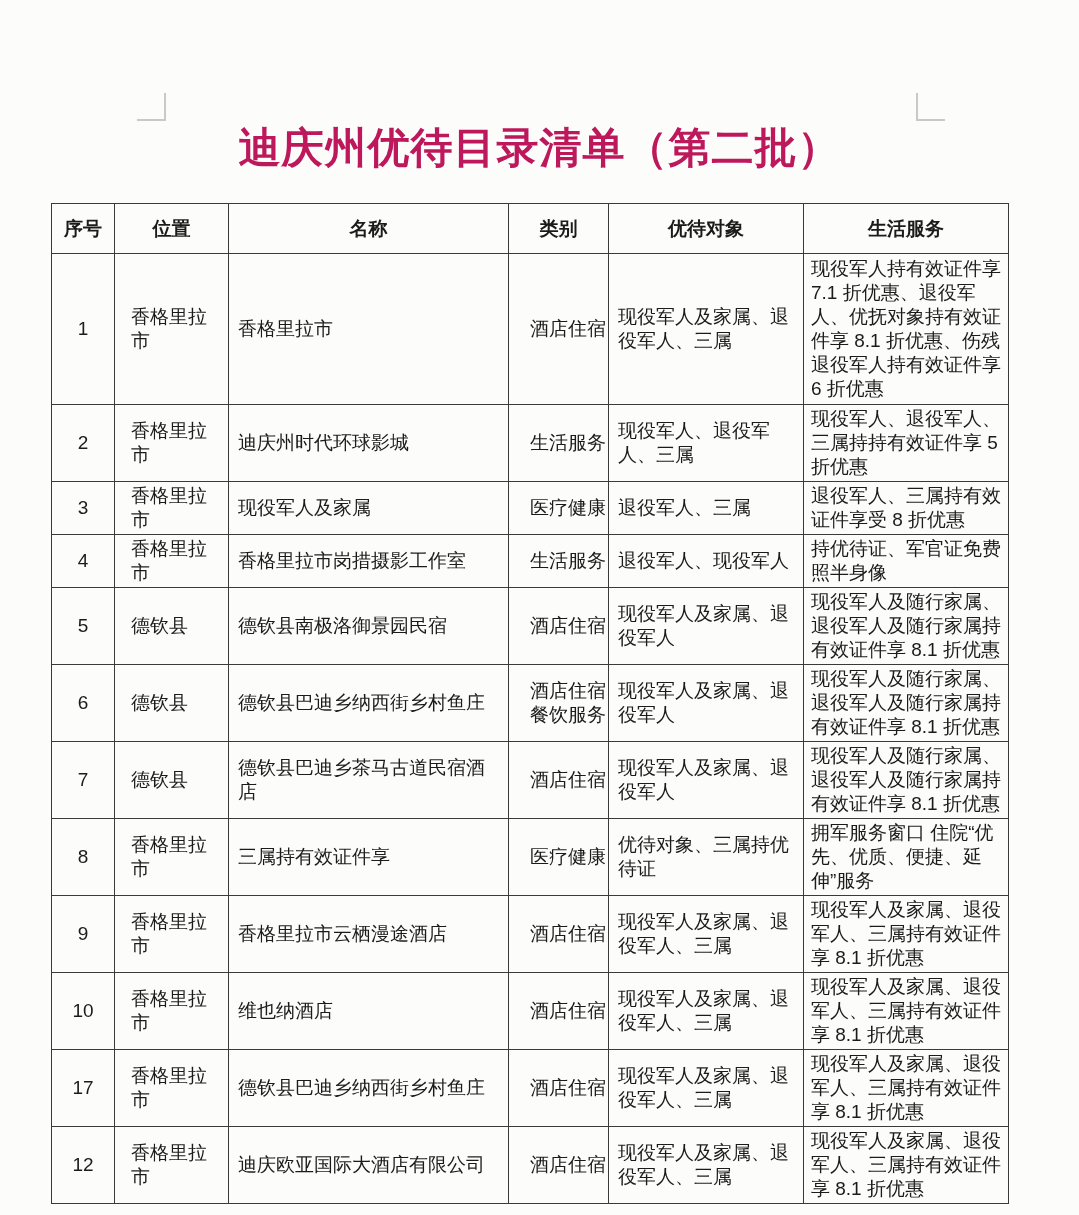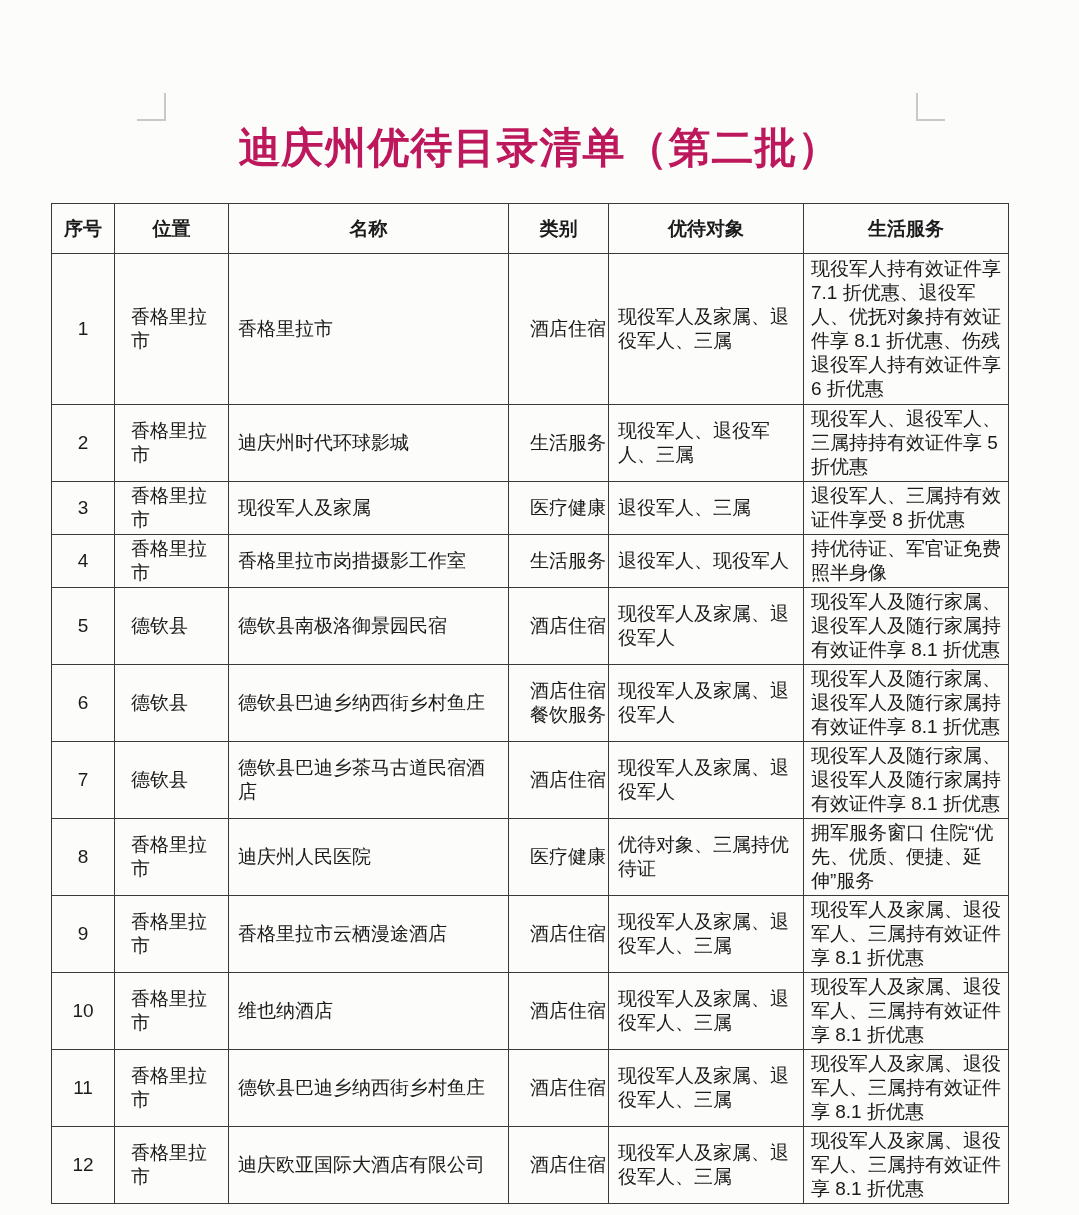--- a/index.html
+++ b/index.html
@@ -135,21 +135,21 @@
       <td class="c-loc">德钦县</td>
       <td class="c-name">德钦县巴迪乡茶马古道民宿酒店</td>
       <td class="c-cat">酒店住宿</td>
       <td class="c-target">现役军人及家属、退役军人</td>
       <td class="c-measure">现役军人及随行家属、退役军人及随行家属持有效证件享 8.1 折优惠</td>
     </tr>
 
     <tr>
       <td class="c-no">8</td>
       <td class="c-loc">香格里拉市</td>
-      <td class="c-name">迪庆州人民医院</td>
+      <td class="c-name">三属持有效证件享</td>
       <td class="c-cat">医疗健康</td>
       <td class="c-target">优待对象、三属持优待证</td>
       <td class="c-measure">拥军服务窗口 住院“优先、优质、便捷、延伸”服务</td>
     </tr>
 
     <tr>
       <td class="c-no">9</td>
       <td class="c-loc">香格里拉市</td>
       <td class="c-name">香格里拉市云栖漫途酒店</td>
       <td class="c-cat">酒店住宿</td>
@@ -160,21 +160,21 @@
     <tr>
       <td class="c-no">10</td>
       <td class="c-loc">香格里拉市</td>
       <td class="c-name">维也纳酒店</td>
       <td class="c-cat">酒店住宿</td>
       <td class="c-target">现役军人及家属、退役军人、三属</td>
       <td class="c-measure">现役军人及家属、退役军人、三属持有效证件享 8.1 折优惠</td>
     </tr>
 
     <tr>
-      <td class="c-no">11</td>
+      <td class="c-no">17</td>
       <td class="c-loc">香格里拉市</td>
       <td class="c-name">德钦县巴迪乡纳西街乡村鱼庄</td>
       <td class="c-cat">酒店住宿</td>
       <td class="c-target">现役军人及家属、退役军人、三属</td>
       <td class="c-measure">现役军人及家属、退役军人、三属持有效证件享 8.1 折优惠</td>
     </tr>
 
     <tr>
       <td class="c-no">12</td>
       <td class="c-loc">香格里拉市</td>

